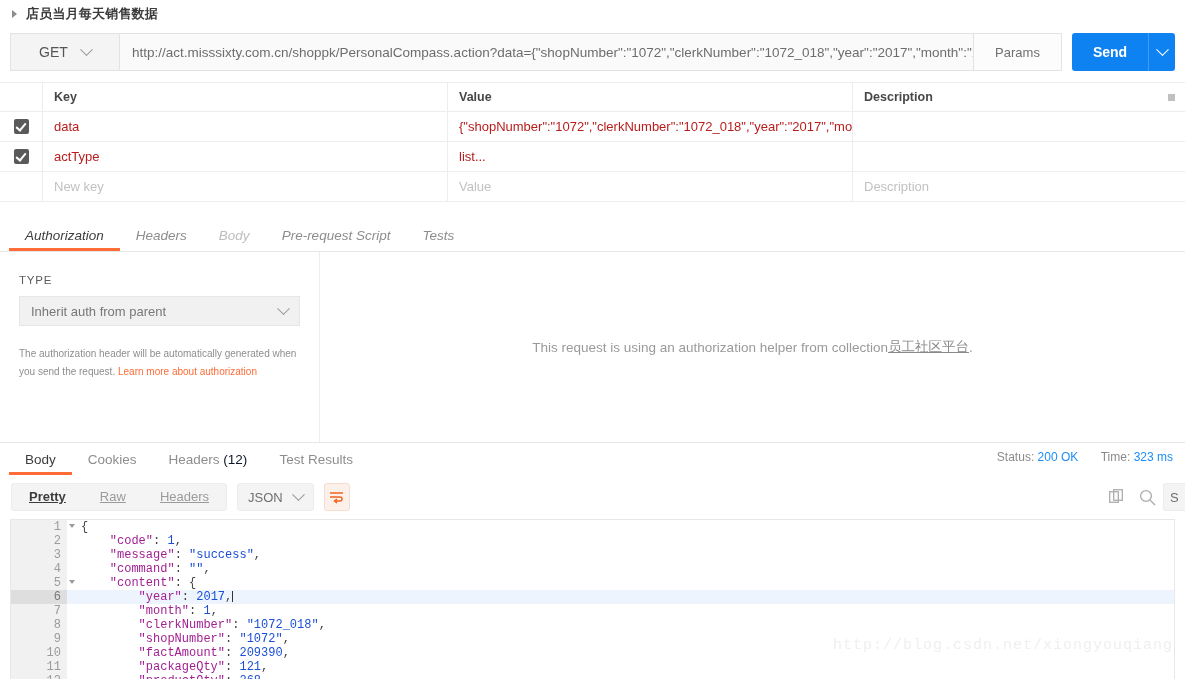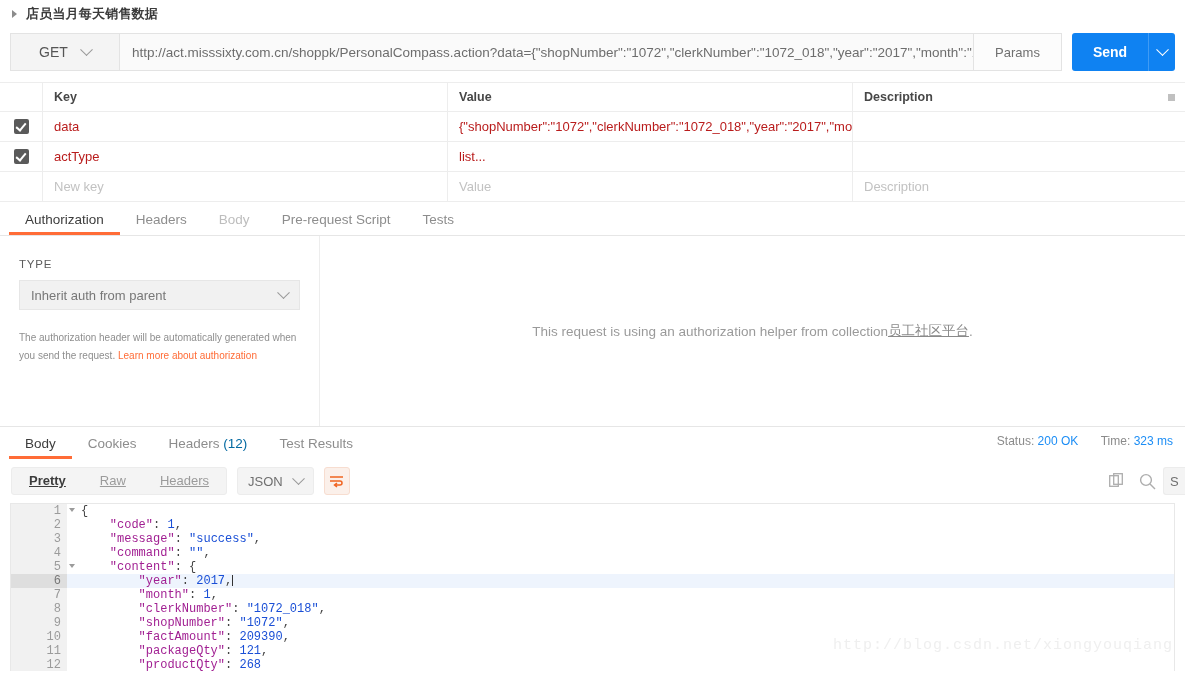--- a/index.html
+++ b/index.html
@@ -107,21 +107,21 @@
     border-right: 2px solid #fff; border-bottom: 2px solid #fff;
     transform: rotate(40deg);
   }
   .bulk-dot { width: 7px; height: 7px; background: #c0c0c0;
               margin-left: auto; margin-right: 10px; }
 
   
   .req-tabs {
     display: flex; align-items: flex-start;
     height: 32px; border-bottom: 1px solid #e6e6e6;
-    padding-left: 9px; margin-top: 2px;
+    padding-left: 9px; margin-top: 18px; font-style: italic;
   }
   .rtab {
     padding: 0 16px; height: 31px; line-height: 31px;
     font-size: 13.5px; color: #8d8d8d;
   }
   .rtab.active { color: #3d3d3d; border-bottom: 3px solid #ff6c37; }
   .rtab.dim { color: #bdbdbd; }
 
   
   .auth-panel { display: flex; height: 190px; }
@@ -312,21 +312,21 @@
         <span class="lnk-u">员工社区平台</span>
         <span>.</span>
     </div>
   </div>
 
   <div class="resp-top">
     <div class="rtab active">Body</div>
     <div class="rtab">Cookies</div>
     <div class="rtab">
       <span>Headers</span>
-      <span style="color:#0369a1">(12)</span>
+      <span style="color:#0f172a">(12)</span>
     </div>
     <div class="rtab">Test Results</div>
     <div class="meta">
       <b>Status:</b>
       <span class="v">200 OK</span>
       <span class="gap"></span>
       <b>Time:</b>
       <span class="v">323 ms</span>
     </div>
   </div>

